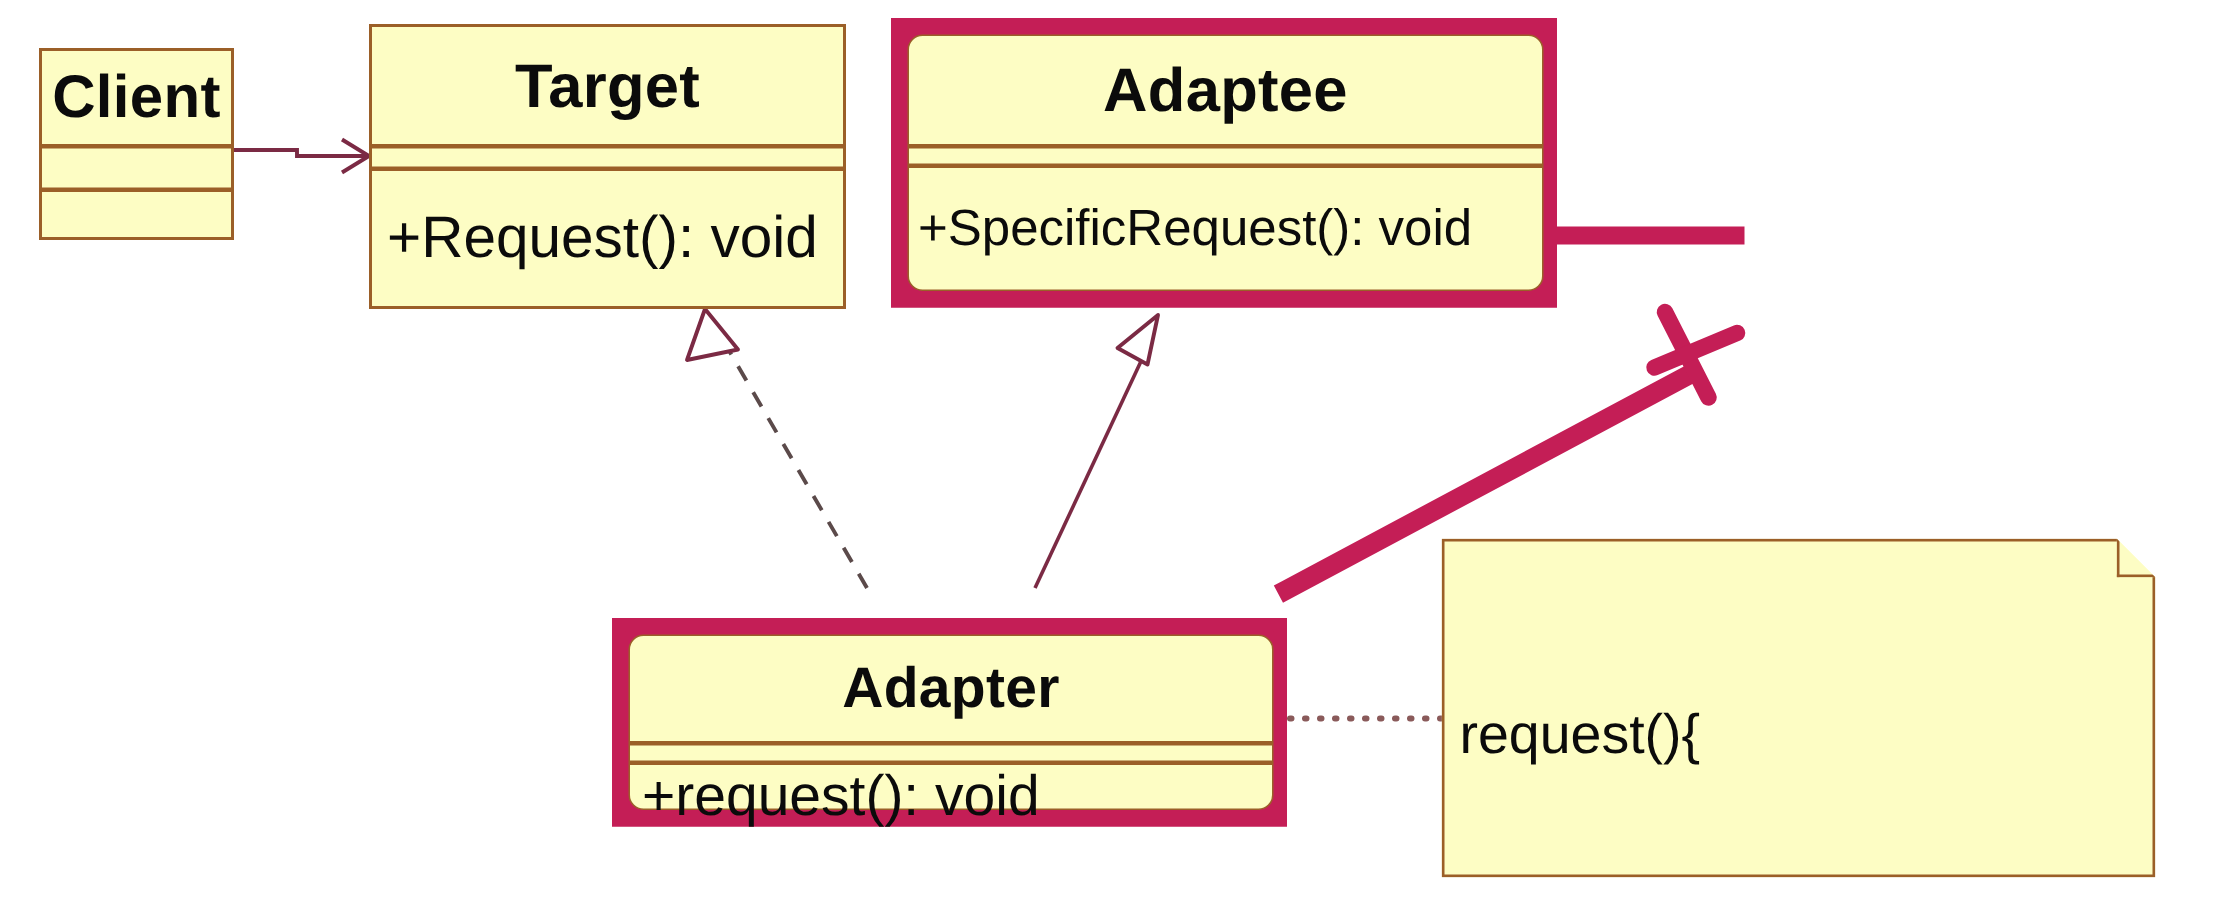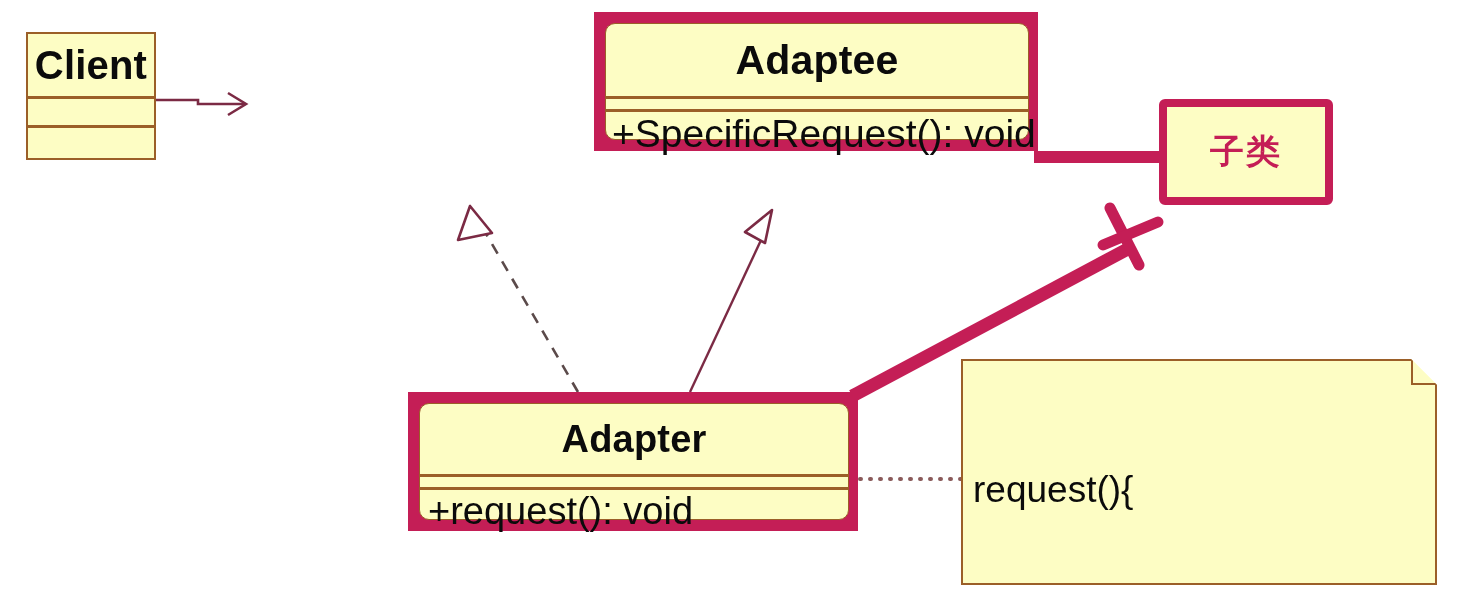--- a/index.html
+++ b/index.html
@@ -77,26 +77,26 @@
   #box-client { left: 26px; top: 32px; width: 130px; height: 128px; }
   #box-client .uml-title { height: 62px; font-size: 40px; }
   #box-client .uml-attrs { height: 26px; }
   #box-client .uml-ops { }
 
   #box-target { left: 246px; top: 16px; width: 318px; height: 190px; }
   #box-target .uml-title { height: 78px; font-size: 41px; }
   #box-target .uml-attrs { height: 12px; }
   #box-target .uml-ops { font-size: 39px; padding-left: 10px; }
 
-  #box-adaptee { left: 594px; top: 12px; width: 444px; height: 139px; }
+  #box-adaptee { left: 594px; top: 12px; width: 444px; height: 193px; }
   #box-adaptee .uml-title { height: 72px; font-size: 41px; }
   #box-adaptee .uml-attrs { height: 10px; }
-  #box-adaptee .uml-ops { font-size: 39px; padding-left: 6px; }
-
-  #box-adapter { left: 408px; top: 392px; width: 450px; height: 139px; }
+  #box-adaptee .uml-ops { font-size: 34px; padding-left: 6px; }
+
+  #box-adapter { left: 408px; top: 412px; width: 450px; height: 139px; }
   #box-adapter .uml-title { height: 70px; font-size: 38px; }
   #box-adapter .uml-attrs { height: 10px; }
   #box-adapter .uml-ops { font-size: 38px; padding-left: 8px; }
 
   
   #box-subclass {
     position: absolute;
     left: 1159px; top: 99px; width: 174px; height: 106px;
     border: 8px solid #c41e56;
     border-radius: 6px;
@@ -209,20 +209,29 @@
   <div class="uml-box thin" id="box-client">
     <div class="inner">
       <div class="uml-title">Client</div>
       <div class="uml-sep"></div>
       <div class="uml-attrs"></div>
       <div class="uml-sep"></div>
       <div class="uml-ops"></div>
     </div>
   </div>
 
+  <div class="uml-box thin" id="box-target">
+    <div class="inner">
+      <div class="uml-title">Target</div>
+      <div class="uml-sep"></div>
+      <div class="uml-attrs"></div>
+      <div class="uml-sep"></div>
+      <div class="uml-ops">+Request(): void</div>
+    </div>
+  </div>
 
   <div class="uml-box thick" id="box-adaptee">
     <div class="inner">
       <div class="uml-title">Adaptee</div>
       <div class="uml-sep"></div>
       <div class="uml-attrs"></div>
       <div class="uml-sep"></div>
       <div class="uml-ops">+SpecificRequest(): void</div>
     </div>
   </div>
@@ -230,23 +239,20 @@
   <div class="uml-box thick" id="box-adapter">
     <div class="inner">
       <div class="uml-title">Adapter</div>
       <div class="uml-sep"></div>
       <div class="uml-attrs"></div>
       <div class="uml-sep"></div>
       <div class="uml-ops">+request(): void</div>
     </div>
   </div>
 
-  <div id="box-subclass">
-    <span class="subclass-label">子类</span>
-  </div>
 
   <div id="note">
     <div class="note-body"></div>
     <div class="note-fold"></div>
     <div class="note-text">
       <span class="note-line">request(){</span>
       
       
     </div>
   </div>

